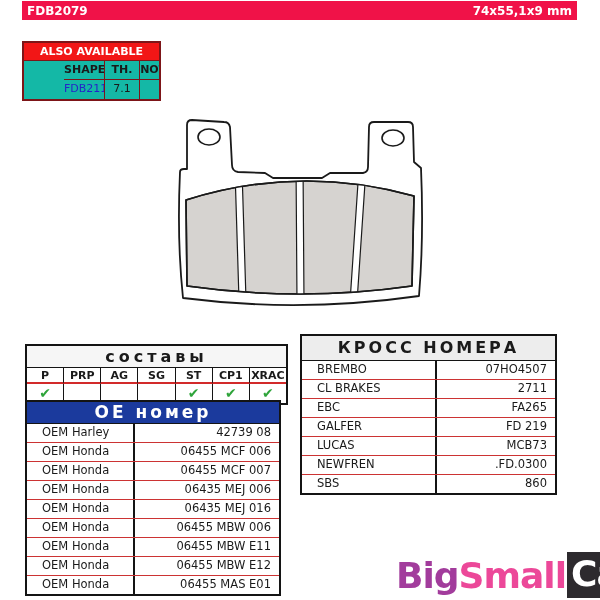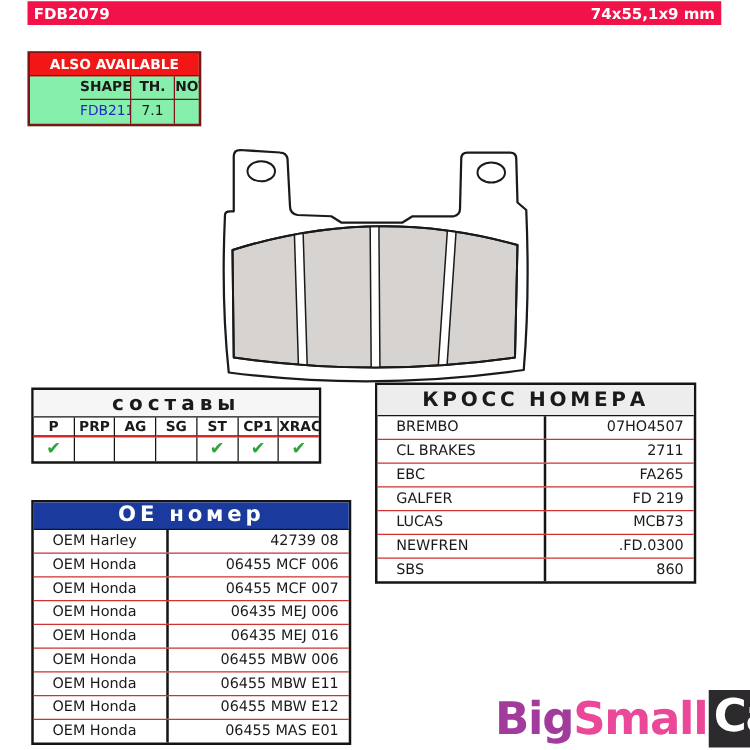--- a/index.html
+++ b/index.html
@@ -11,42 +11,42 @@
   
   .topbar {
     position:absolute; left:22px; top:1px; width:555px; height:19px;
     background:#F01248; color:#ffffff; font-size:12px; font-weight:bold;
     display:flex; justify-content:space-between; align-items:center;
     padding:0 5px; box-sizing:border-box;
   }
   
   .also {
     position:absolute; left:22px; top:41px; width:139px;
-    border:2px solid #7D1518; box-sizing:border-box; background:#86efac;
+    border:2px solid #7D1518; box-sizing:border-box; background:#14b8a6;
     font-size:11px;
   }
   .also-h {
     background:#F21616; color:#ffffff; font-weight:bold; text-align:center;
     height:17px; line-height:17px; border-bottom:1px solid #7D1518;
   }
   .arow { display:flex;padding-left:40px; }
   .ac {
     box-sizing:border-box; height:19px; line-height:18px; text-align:center;
     border-right:1px solid #7D1518; border-bottom:1px solid #7D1518;
     overflow:hidden; font-weight:bold;
   }
   .ac.c1 { width:58px; } .ac.c2 { width:50px; } .ac.c3 { width:27px; border-right:none; }
   .arow:last-child .ac { border-bottom:none; font-weight:normal; }
   .link { color:#2525C8; cursor:pointer; }
   
   .draw { position:absolute; left:150px; top:110px; }
   
   .blktable { position:absolute; border:2px solid #141414; box-sizing:border-box; background:#fff; }
   
-  .sostavy { left:25px; top:310px; width:232px; }
+  .sostavy { left:25px; top:344px; width:263px; }
   .sost-h {
     background:#F6F6F6; font-weight:bold; font-size:16px; letter-spacing:4px;
     text-align:center; height:21px; line-height:21px; border-bottom:1px solid #141414;
   }
   .sost-cols, .sost-checks { display:flex; }
   .scell {
     flex:1; box-sizing:border-box; text-align:center; border-right:1px solid #141414;
     overflow:hidden;
   }
   .scell:last-child { border-right:none; }
@@ -58,21 +58,21 @@
     background:#1B3A9D; color:#ffffff; font-weight:bold; font-size:17px;
     letter-spacing:3px; text-align:center; height:21px; line-height:21px;
     border-bottom:1px solid #141414;
   }
   .trow { display:flex; height:18px; line-height:17px; border-bottom:1px solid #CC3333; }
   .trow:last-child { border-bottom:none; }
   .tc-l { box-sizing:border-box; padding-left:15px; border-right:2px solid #141414; overflow:hidden; }
   .tc-r { flex:1; text-align:right; padding-right:8px; overflow:hidden; }
   .oe .tc-l { width:108px; }
   
-  .cross { left:300px; top:306px; width:257px; font-size:11.5px; }
+  .cross { left:300px; top:334px; width:257px; font-size:11.5px; }
   .cross-h {
     background:#EDEDED; font-weight:bold; font-size:16px; letter-spacing:3px;
     text-align:center; height:24px; line-height:24px; border-bottom:1px solid #141414;
   }
   .cross .tc-l { width:135px; }
   
   .logo {
     position:absolute; left:396px; top:553px; height:44px;
     font-size:36px; font-weight:bold; letter-spacing:-1px;
     display:flex; align-items:center; white-space:nowrap;

